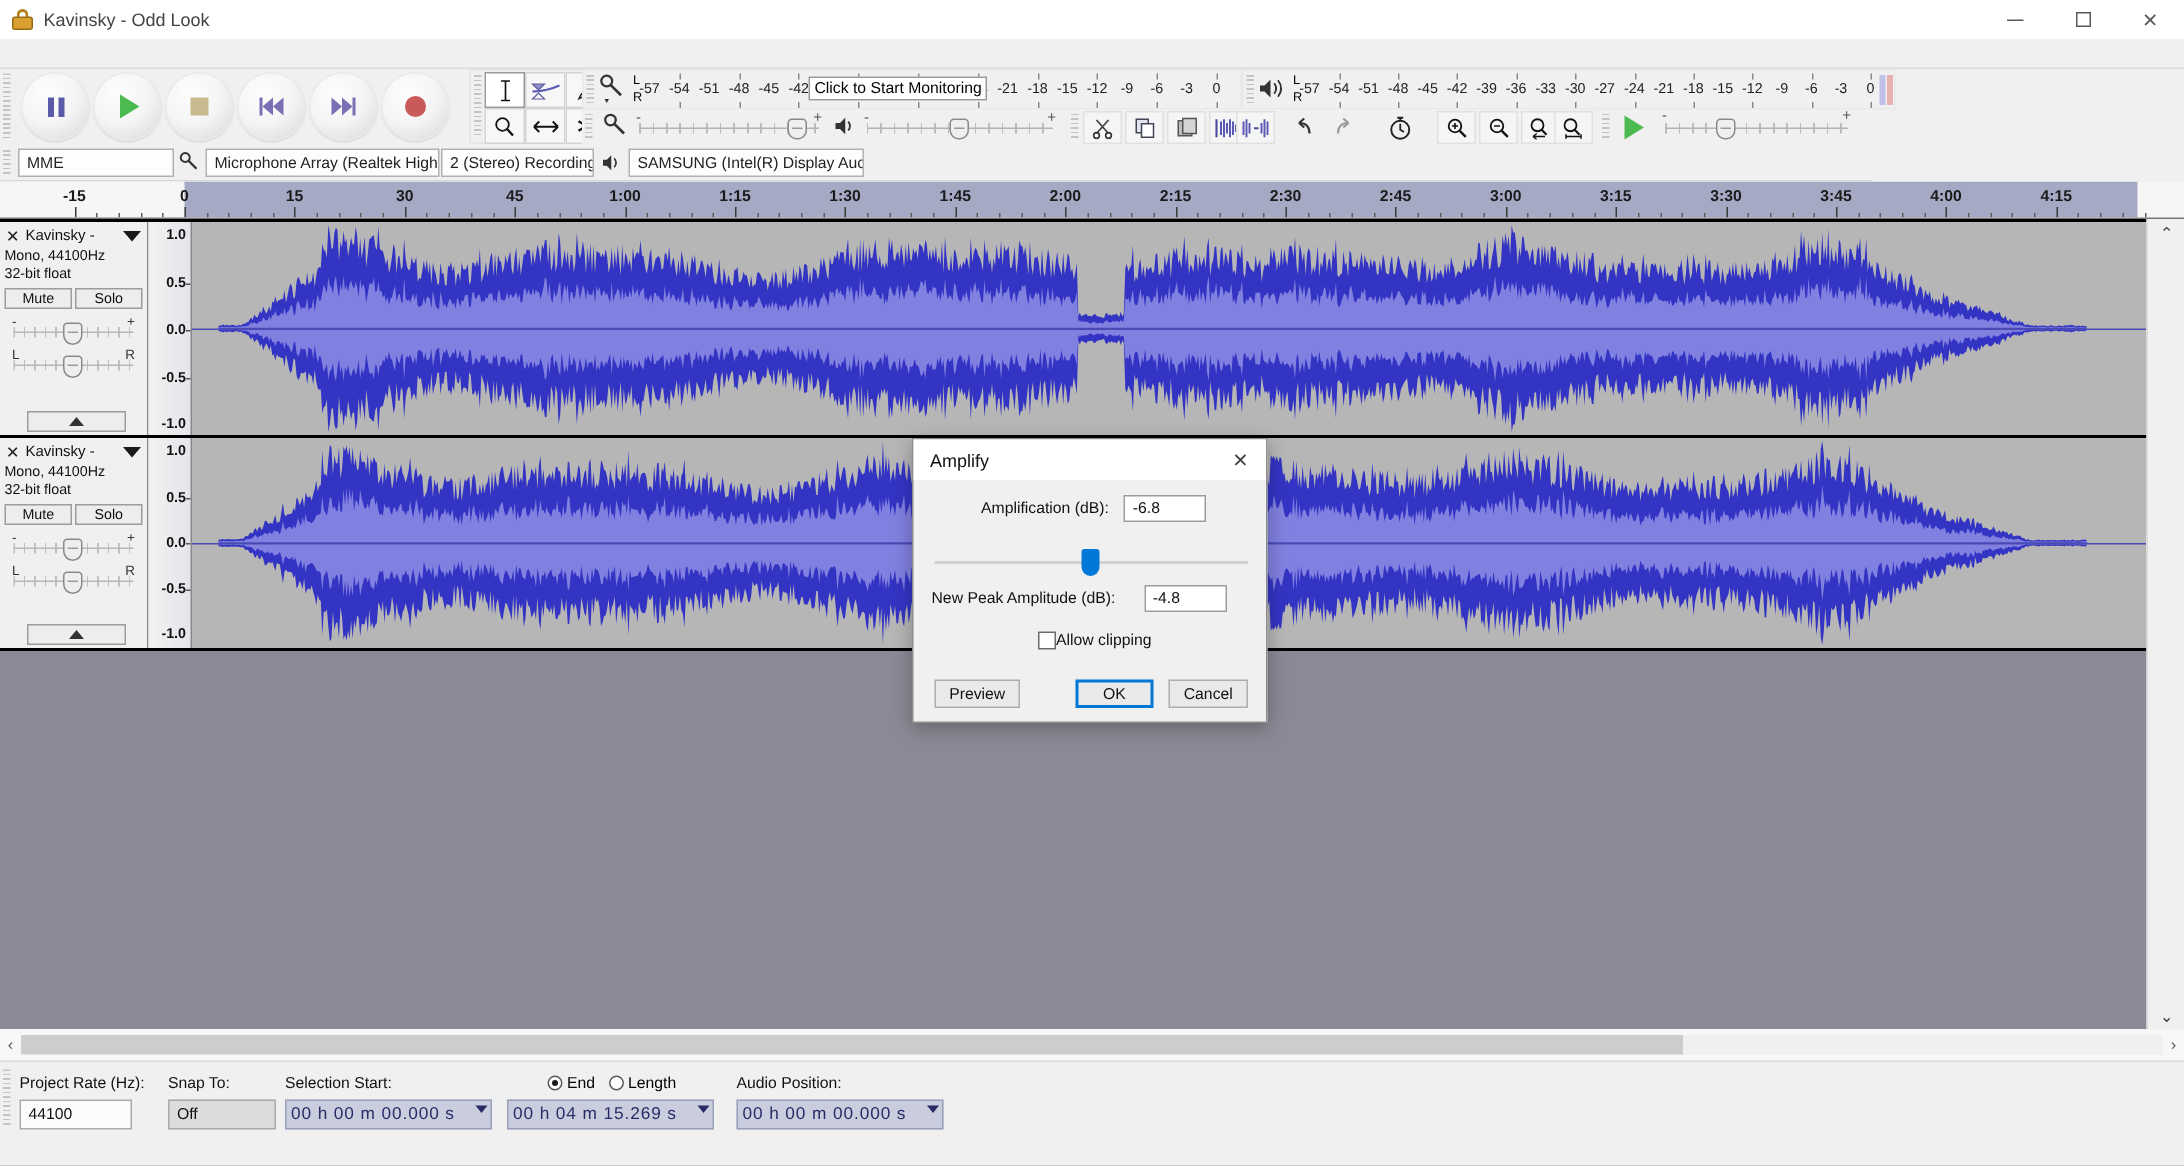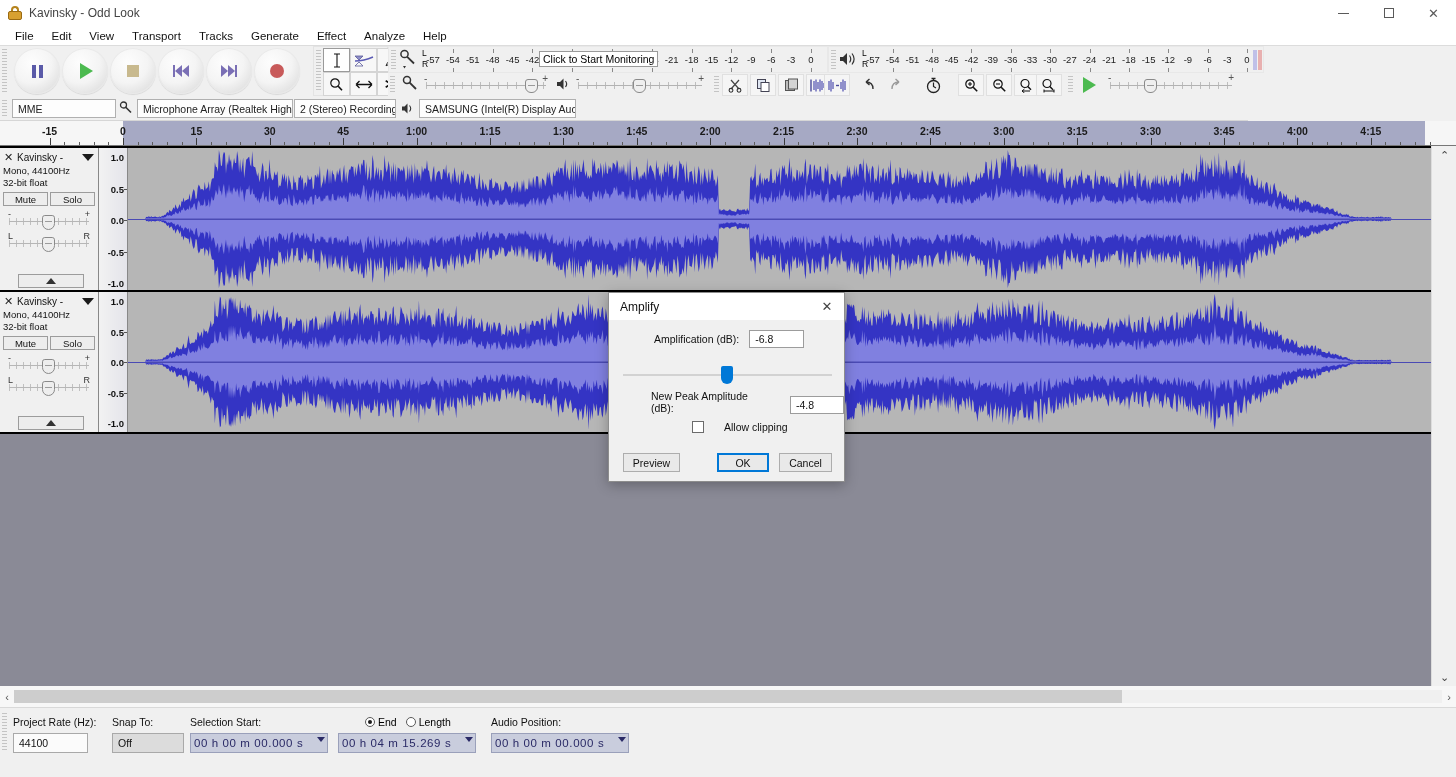--- a/index.html
+++ b/index.html
@@ -197,21 +197,21 @@
   .dlg-close { position:absolute; right:0; top:0; width:34px; height:27px; display:flex;
      align-items:center; justify-content:center; color:#444; font-size:13px; }
   .dlg-row { position:absolute; display:flex; align-items:center; }
   .dlg-lbl { font-size:10.5px; color:#111; }
   .dlg-input { height:18px; background:#fff; border:1px solid #9c9c9c; font-size:10.5px;
      color:#111; display:flex; align-items:center; padding-left:5px; }
   .dlg-slider { position:absolute; left:14px; top:73px; width:209px; height:18px; }
   .dlg-slider .tk { position:absolute; left:0; right:0; top:8px; height:2px; background:#d2d2d2; }
   .dlg-slider .th { position:absolute; left:98px; top:0px; width:12px; height:18px;
      background:#0078d7; border-radius:2px 2px 6px 6px; }
-  .chkrow { position:absolute; left:83px; top:128px; display:flex; align-items:center; gap:20px; }
+  .chkrow { position:absolute; left:83px; top:128px; display:flex; align-items:center; gap:0; }
   .chk { width:12px; height:12px; border:1px solid #6b6b6b; background:#fff; }
   .dlg-btn { position:absolute; top:160px; height:19px; border:1px solid #adadad; background:#e9e9e9;
      font-size:10.5px; color:#111; display:flex; align-items:center; justify-content:center; }
   .dlg-btn.default { border:2px solid #0078d7; background:#e9e9e9; }
 </style>
 </head>
 <body>
 
 <div id="app">
 
@@ -225,31 +225,20 @@
       <div class="win-btn">
           <div class="glyph-min"></div>
         </div>
       <div class="win-btn">
           <div class="glyph-max"></div>
         </div>
       <div class="win-btn">✕</div>
     </div>
   </div>
 
-  <div class="menubar">
-    <div class="menuitem">File</div>
-    <div class="menuitem">Edit</div>
-    <div class="menuitem">View</div>
-    <div class="menuitem">Transport</div>
-    <div class="menuitem">Tracks</div>
-    <div class="menuitem">Generate</div>
-    <div class="menuitem">Effect</div>
-    <div class="menuitem">Analyze</div>
-    <div class="menuitem">Help</div>
-  </div>
 
   <div class="toolbardock">
 
     <div class="tbar" id="transport">
       <div class="grip"></div>
       <div class="tpbtns">
         <div class="tpbtn">
             <div class="ic-pause">
               <i></i>
               <i></i>
@@ -884,21 +873,21 @@
       <div class="dlg-close">✕</div>
     </div>
     <div class="dlg-row" style="left:45px; top:37px;">
       <span class="dlg-lbl">Amplification (dB):</span>
       <span class="dlg-input" style="width:55px; margin-left:10px;">-6.8</span>
     </div>
     <div class="dlg-slider">
       <div class="tk"></div>
         <div class="th"></div>
     </div>
-    <div class="dlg-row" style="left:42px; top:97px;align-items:flex-end;">
+    <div class="dlg-row" style="left:12px; top:97px;">
       <span class="dlg-lbl">New Peak  Amplitude (dB):</span>
       <span class="dlg-input" style="width:55px; margin-left:19px;">-4.8</span>
     </div>
     <div class="chkrow">
       <span class="chk"></span>
       <span class="dlg-lbl">Allow clipping</span>
     </div>
     <div class="dlg-btn" style="left:14px; width:57px;">Preview</div>
     <div class="dlg-btn default" style="left:108px; width:52px;">OK</div>
     <div class="dlg-btn" style="left:170px; width:53px;">Cancel</div>

